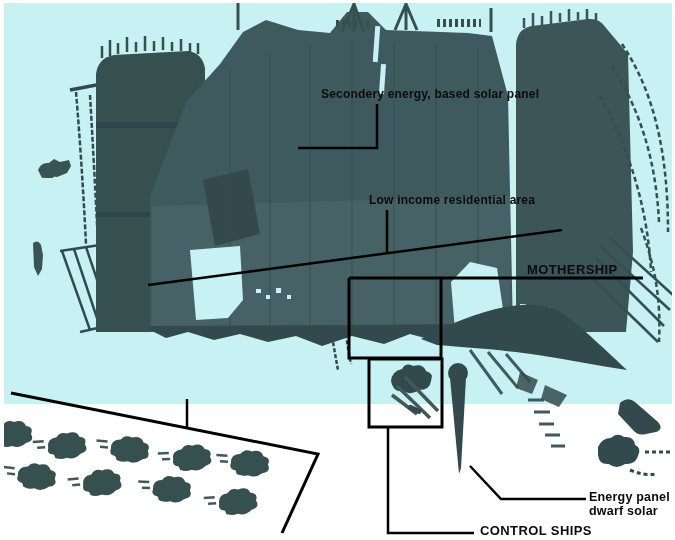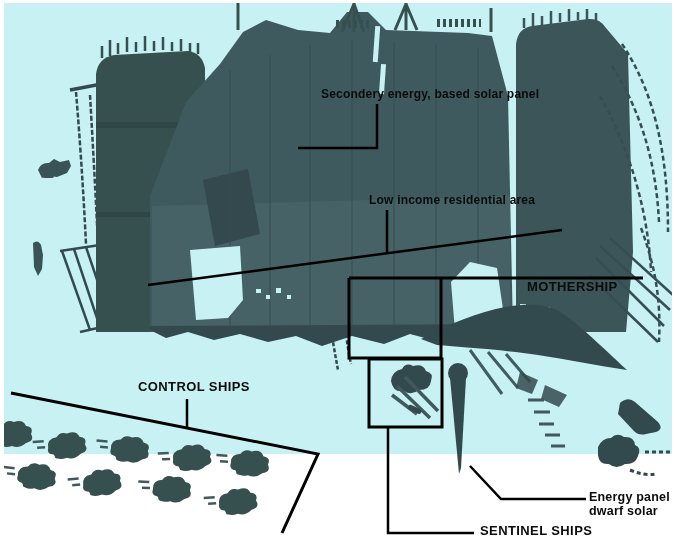--- a/index.html
+++ b/index.html
@@ -2,21 +2,21 @@
 <html><head>
 <meta charset="utf-8">
 <style>
   html,body{margin:0;padding:0;}
   body{
     width:675px;height:540px;position:relative;overflow:hidden;
     background:#ffffff;
     font-family:"Liberation Sans", sans-serif;
   }
   #scene{
-    position:absolute;left:0;top:0;width:675px;height:454px;
+    position:absolute;left:0;top:0;width:675px;height:404px;
     background:#c7f1f3;
   }
   svg{position:absolute;left:0;top:0;display:block;}
   .lbl{
     position:absolute;
     color:#0b0b0b;
     font-weight:bold;
     white-space:nowrap;
     letter-spacing:.2px;
   }
@@ -174,25 +174,24 @@
       <path d="M187,399 V429"></path>
       <path d="M11,393 L318,454 L282,533" stroke-width="3"></path>
       <path d="M470,466 L501,499 H586"></path>
     </g>
   </svg>
 
   <div class="lbl small" style="left:321px;top:87px;">Secondery energy, based solar panel</div>
 
   <div class="lbl small" style="left:337px;top:193px;padding-left:32px;">Low income residential area</div>
 
-  <div class="lbl caps" style="left:527px;top:279px;">MOTHERSHIP</div>
-
-  <div class="lbl caps" style="left:138px;top:379px;">CONTROL SHIPS</div>
-
-  <div class="lbl caps" style="left:480px;top:523px;">SENTINEL SHIPS</div>
+  <div class="lbl caps" style="left:527px;top:262px;">MOTHERSHIP</div>
+
+
+  <div class="lbl caps" style="left:480px;top:523px;">CONTROL SHIPS</div>
 
   <div class="lbl dwarf" style="left:589px;top:491px;">
     <span>Energy panel</span><br>
     <span>dwarf solar</span>
   </div>
 
   <div class="frame" id="frame-top"></div>
   <div class="frame" id="frame-left"></div>
   <div class="frame" id="frame-right"></div>
   <div class="frame" id="frame-bottom"></div>

